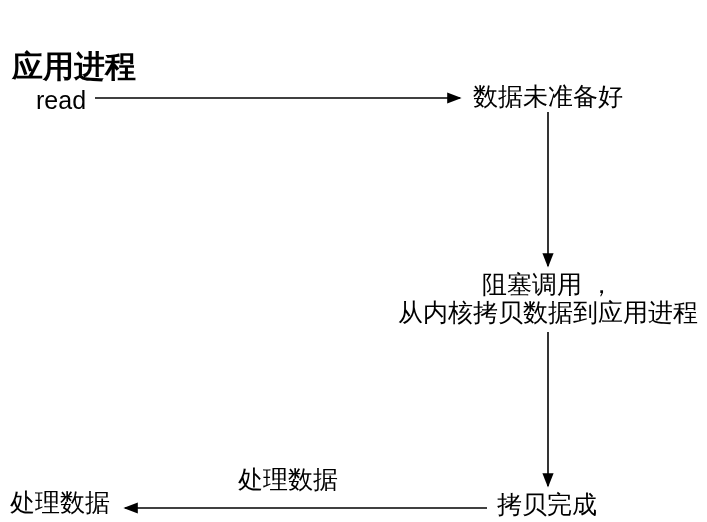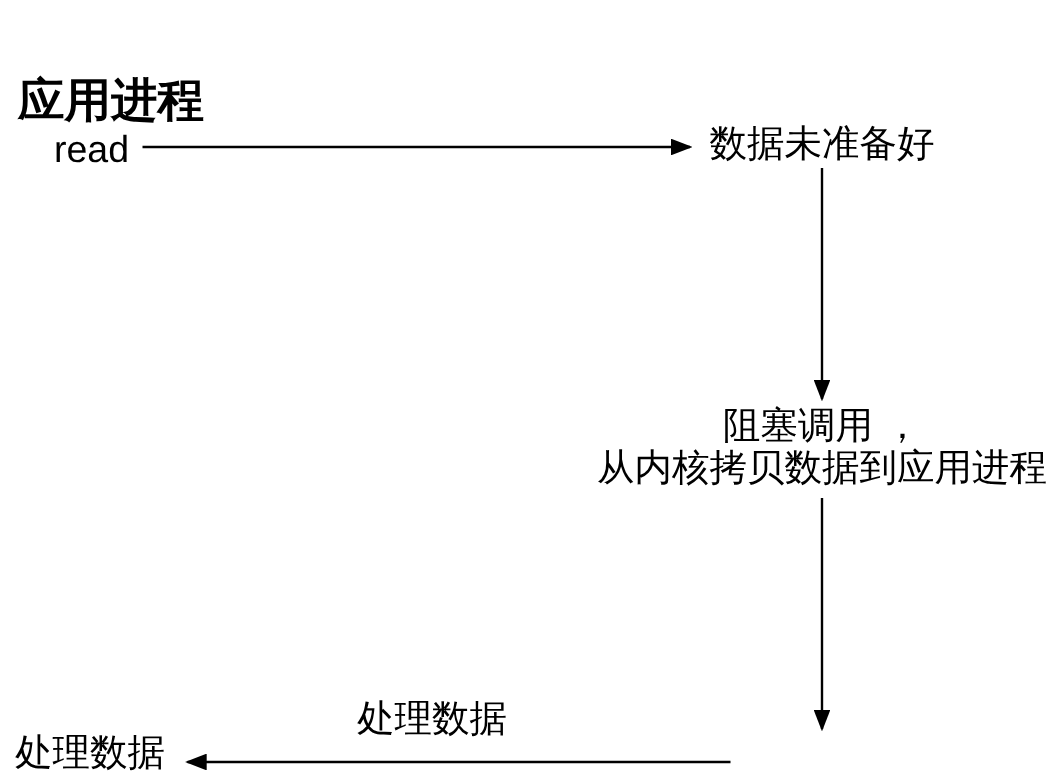--- a/index.html
+++ b/index.html
@@ -73,14 +73,15 @@
 
   <div class="txt centered data-ready-block">
     <div>阻塞调用 ，</div>
     <div>从内核拷贝数据到应用进程</div>
   </div>
 
   <div class="txt centered success-return-label">处理数据</div>
 
   <div class="txt process-data">处理数据</div>
 
+  <div class="txt copy-complete">拷贝完成</div>
 
 </div>
 
 </body></html>

